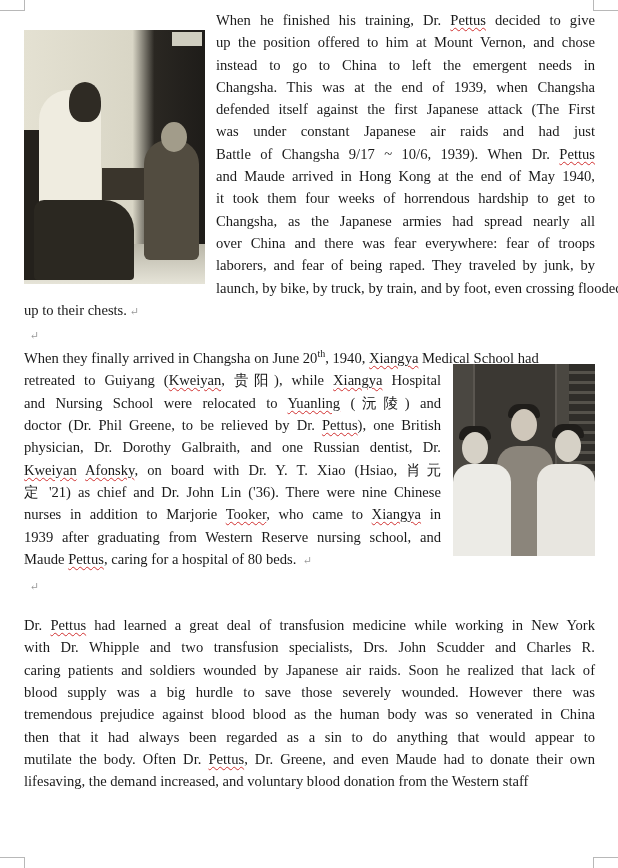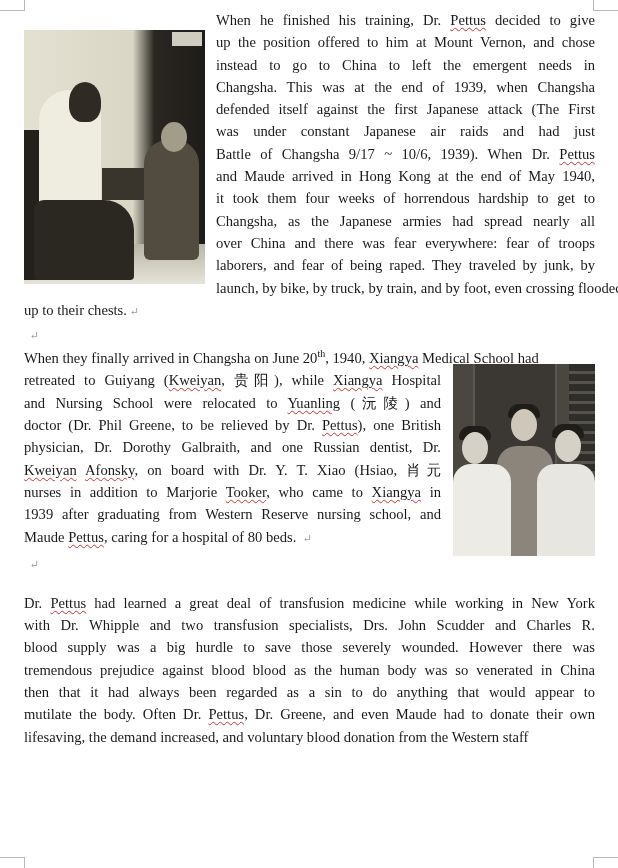--- a/index.html
+++ b/index.html
@@ -107,27 +107,29 @@
       <div class="h h1"></div>
       <div class="hair hr3"></div>
       <div class="h h3"></div>
     </div>
   <span class="line">When they finally arrived in Changsha on June 20<sup>th</sup>, 1940, <span class="sp">Xiangya</span> Medical School had</span>
       <span class="line">retreated to Guiyang (<span class="sp">Kweiyan</span>, 贵阳), while <span class="sp">Xiangya</span> Hospital</span>
       <span class="line">and Nursing School were relocated to <span class="sp">Yuanling</span> (沅陵) and</span>
       <span class="line">doctor (Dr. Phil Greene, to be relieved by Dr. <span class="sp">Pettus</span>), one British</span>
       <span class="line">physician, Dr. Dorothy Galbraith, and one Russian dentist, Dr.</span>
       <span class="line"><span class="sp">Kweiyan</span> <span class="sp">Afonsky</span>, on board with Dr. Y. T. Xiao (Hsiao, 肖元</span>
+      <span class="line">定 '21) as chief and Dr. John Lin ('36). There were nine Chinese</span>
       <span class="line">nurses in addition to Marjorie <span class="sp">Tooker</span>, who came to <span class="sp">Xiangya</span> in</span>
       <span class="line">1939 after graduating from Western Reserve nursing school, and</span>
       <span class="line last">Maude <span class="sp">Pettus</span>, caring for a hospital of 80 beds. <span class="mark">↵</span></span>
     </div>
   <div class="empty" style="margin-top:2px;"><span>↵</span></div>
   <div class="para" style="margin-top:19px;">
       <span class="line">Dr. <span class="sp">Pettus</span> had learned a great deal of transfusion medicine while working in New York</span>
       <span class="line">with Dr. Whipple and two transfusion specialists, Drs. John Scudder and Charles R.</span>
+      <span class="line">caring patients and soldiers wounded by Japanese air raids. Soon he realized that lack of</span>
       <span class="line">blood supply was a big hurdle to save those severely wounded. However there was</span>
       <span class="line">tremendous prejudice against blood blood as the human body was so venerated in China</span>
       <span class="line">then that it had always been regarded as a sin to do anything that would appear to</span>
       <span class="line">mutilate the body. Often Dr. <span class="sp">Pettus</span>, Dr. Greene, and even Maude had to donate their own</span>
       <span class="line last">lifesaving, the demand increased, and voluntary blood donation from the Western staff</span>
     </div>
 </div>
 
 </body></html>

